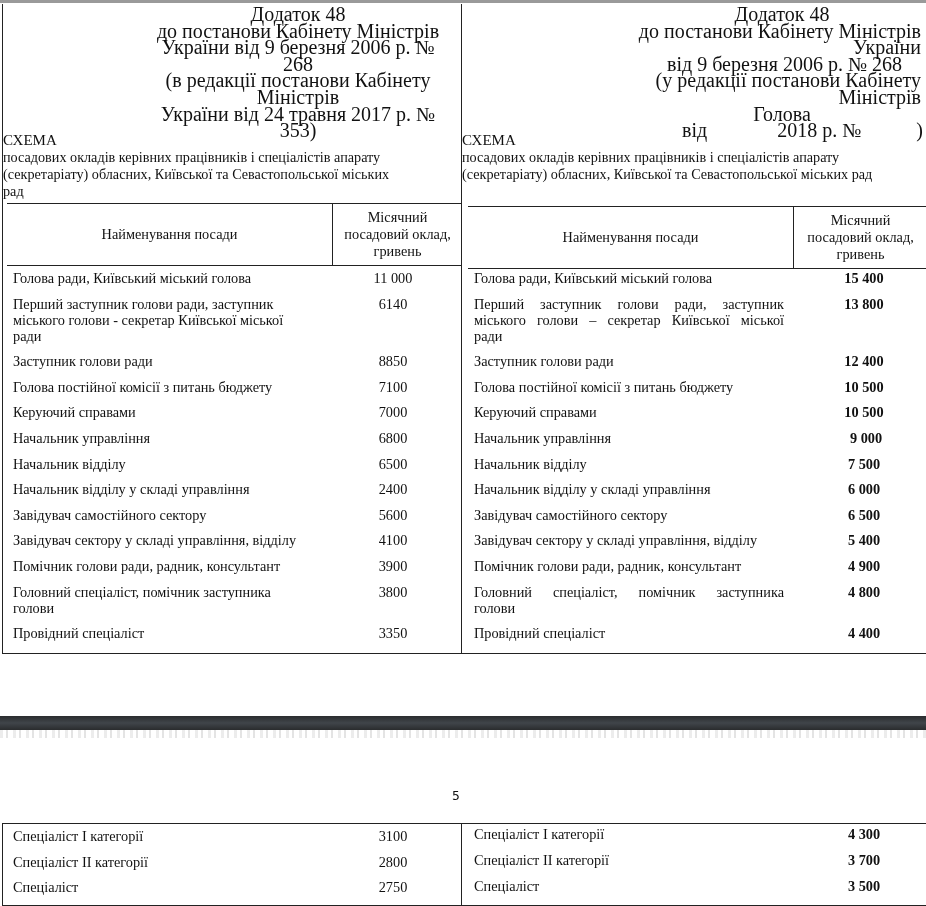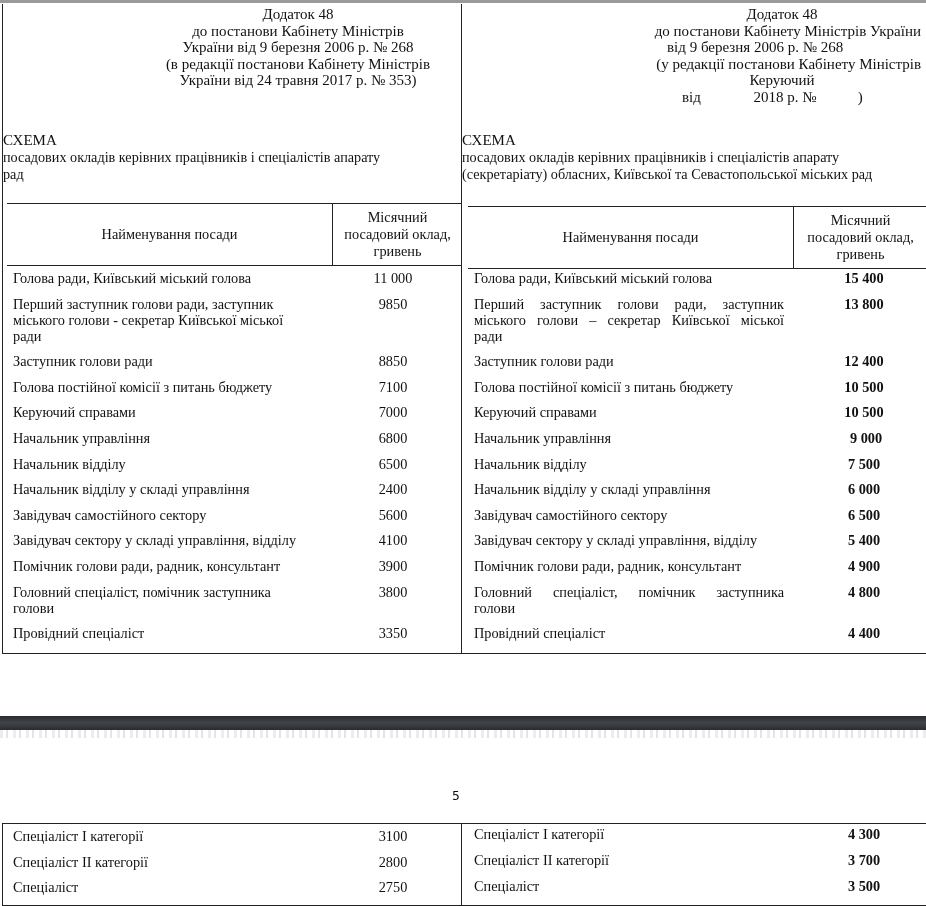--- a/index.html
+++ b/index.html
@@ -3,21 +3,21 @@
 <meta charset="utf-8">
 <style>
   html, body { margin:0; padding:0; background:#ffffff; }
   body { width:926px; height:906px; position:relative; overflow:hidden;
          font-family:"Liberation Serif","DejaVu Serif",serif; color:#111; }
   .topline { position:absolute; left:0; top:0; width:926px; height:3px; background:#9a9a9a; }
   .page1 { position:absolute; left:0; top:4px; width:926px; height:650px; }
   .col { position:absolute; top:0; height:650px; box-sizing:border-box; }
   .colL { left:2px; width:459px; border-left:1.5px solid #222; border-bottom:1.5px solid #222; }
   .colR { left:461px; width:465px; border-left:1.5px solid #222; border-bottom:1.5px solid #222; }
-  .hdr { position:absolute; text-align:center; font-size:15px; line-height:16.6px; }
+  .hdr { position:absolute; text-align:center; font-size:20px; line-height:16.6px; }
   .schema { position:absolute; font-size:14.2px; line-height:17px; }
   .schema .title { font-size:15px; }
   .thead { position:absolute; border-top:1.5px solid #222; border-bottom:1.5px solid #222; box-sizing:border-box; font-size:14.3px; }
   .thead .c1 { position:absolute; top:0; bottom:0; display:flex; align-items:center; justify-content:center; text-align:center; }
   .thead .c2 { position:absolute; top:0; bottom:0; border-left:1.5px solid #222; display:flex; align-items:center; justify-content:center; text-align:center; line-height:17px; }
   .rows { position:absolute; font-size:14.3px; line-height:16px; }
   .row { position:relative; }
   .row .name { position:absolute; left:0; top:0; }
   .row .val { position:absolute; top:0; text-align:center; }
   .colR .row .val { font-weight:bold; }
@@ -43,20 +43,21 @@
     <div class="hdr" style="left:150px; width:290px; top:2px;">
       <div>Додаток 48</div>
       <div>до постанови Кабінету Міністрів</div>
       <div>України від 9 березня 2006 р. № 268</div>
       <div>(в редакції постанови Кабінету Міністрів</div>
       <div>України від 24 травня 2017 р. № 353)</div>
     </div>
     <div class="schema" style="left:0; width:459px; top:128px;">
       <div class="title">СХЕМА</div>
       <div>посадових окладів керівних працівників і спеціалістів апарату</div>
+      <div>(секретаріату) обласних, Київської та Севастопольської міських</div>
       <div>рад</div>
     </div>
     <div class="thead" style="left:4px; width:455px; top:199px; height:63px;">
       <div class="c1" style="left:0; width:325px;">Найменування посади</div>
       <div class="c2" style="left:325px; right:0;">
         <div>
           <div>Місячний</div>
           <div>посадовий оклад,</div>
           <div>гривень</div>
         </div>
@@ -68,21 +69,21 @@
             <div>Голова ради, Київський міський голова</div>
           </div>
           <div class="val" style="left: 325px; width: 110px;">11 000</div>
         </div>
         <div class="row" style="height: 57.6px;">
           <div class="name" style="width: 305px;">
             <div>Перший заступник голови ради, заступник</div>
             <div>міського голови - секретар Київської міської</div>
             <div>ради</div>
           </div>
-          <div class="val" style="left: 325px; width: 110px;">9850</div>
+          <div class="val" style="left: 325px; width: 110px;">6140</div>
         </div>
         <div class="row" style="height: 25.6px;">
           <div class="name" style="width: 305px;">
             <div>Заступник голови ради</div>
           </div>
           <div class="val" style="left: 325px; width: 110px;">8850</div>
         </div>
         <div class="row" style="height: 25.6px;">
           <div class="name" style="width: 305px;">
             <div>Голова постійної комісії з питань бюджету</div>
@@ -146,21 +147,21 @@
         </div>
       </div>
   </div>
 
   <div class="col colR">
     <div class="hdr" style="left:175px; width:290px; top:2px; text-align:center;">
       <div>Додаток 48</div>
       <div style="text-align:right; margin-right:6px;">до постанови Кабінету Міністрів України</div>
       <div style="text-align:left; margin-left:30px;">від  9 березня 2006 р. № 268</div>
       <div style="text-align:right; margin-right:6px;">(у редакції постанови Кабінету Міністрів</div>
-      <div>Керуючий</div>
+      <div>Голова</div>
       <div style="white-space:pre; text-align:left; margin-left:45px;">від              2018 р. №           )</div>
     </div>
     <div class="schema" style="left:0; width:465px; top:128px;">
       <div class="title">СХЕМА</div>
       <div>посадових окладів керівних працівників і спеціалістів апарату</div>
       <div>(секретаріату) обласних, Київської та Севастопольської міських рад</div>
     </div>
     <div class="thead" style="left:6px; width:459px; top:202px; height:63px;">
       <div class="c1" style="left:0; width:325px;">Найменування посади</div>
       <div class="c2" style="left:325px; right:0;">

